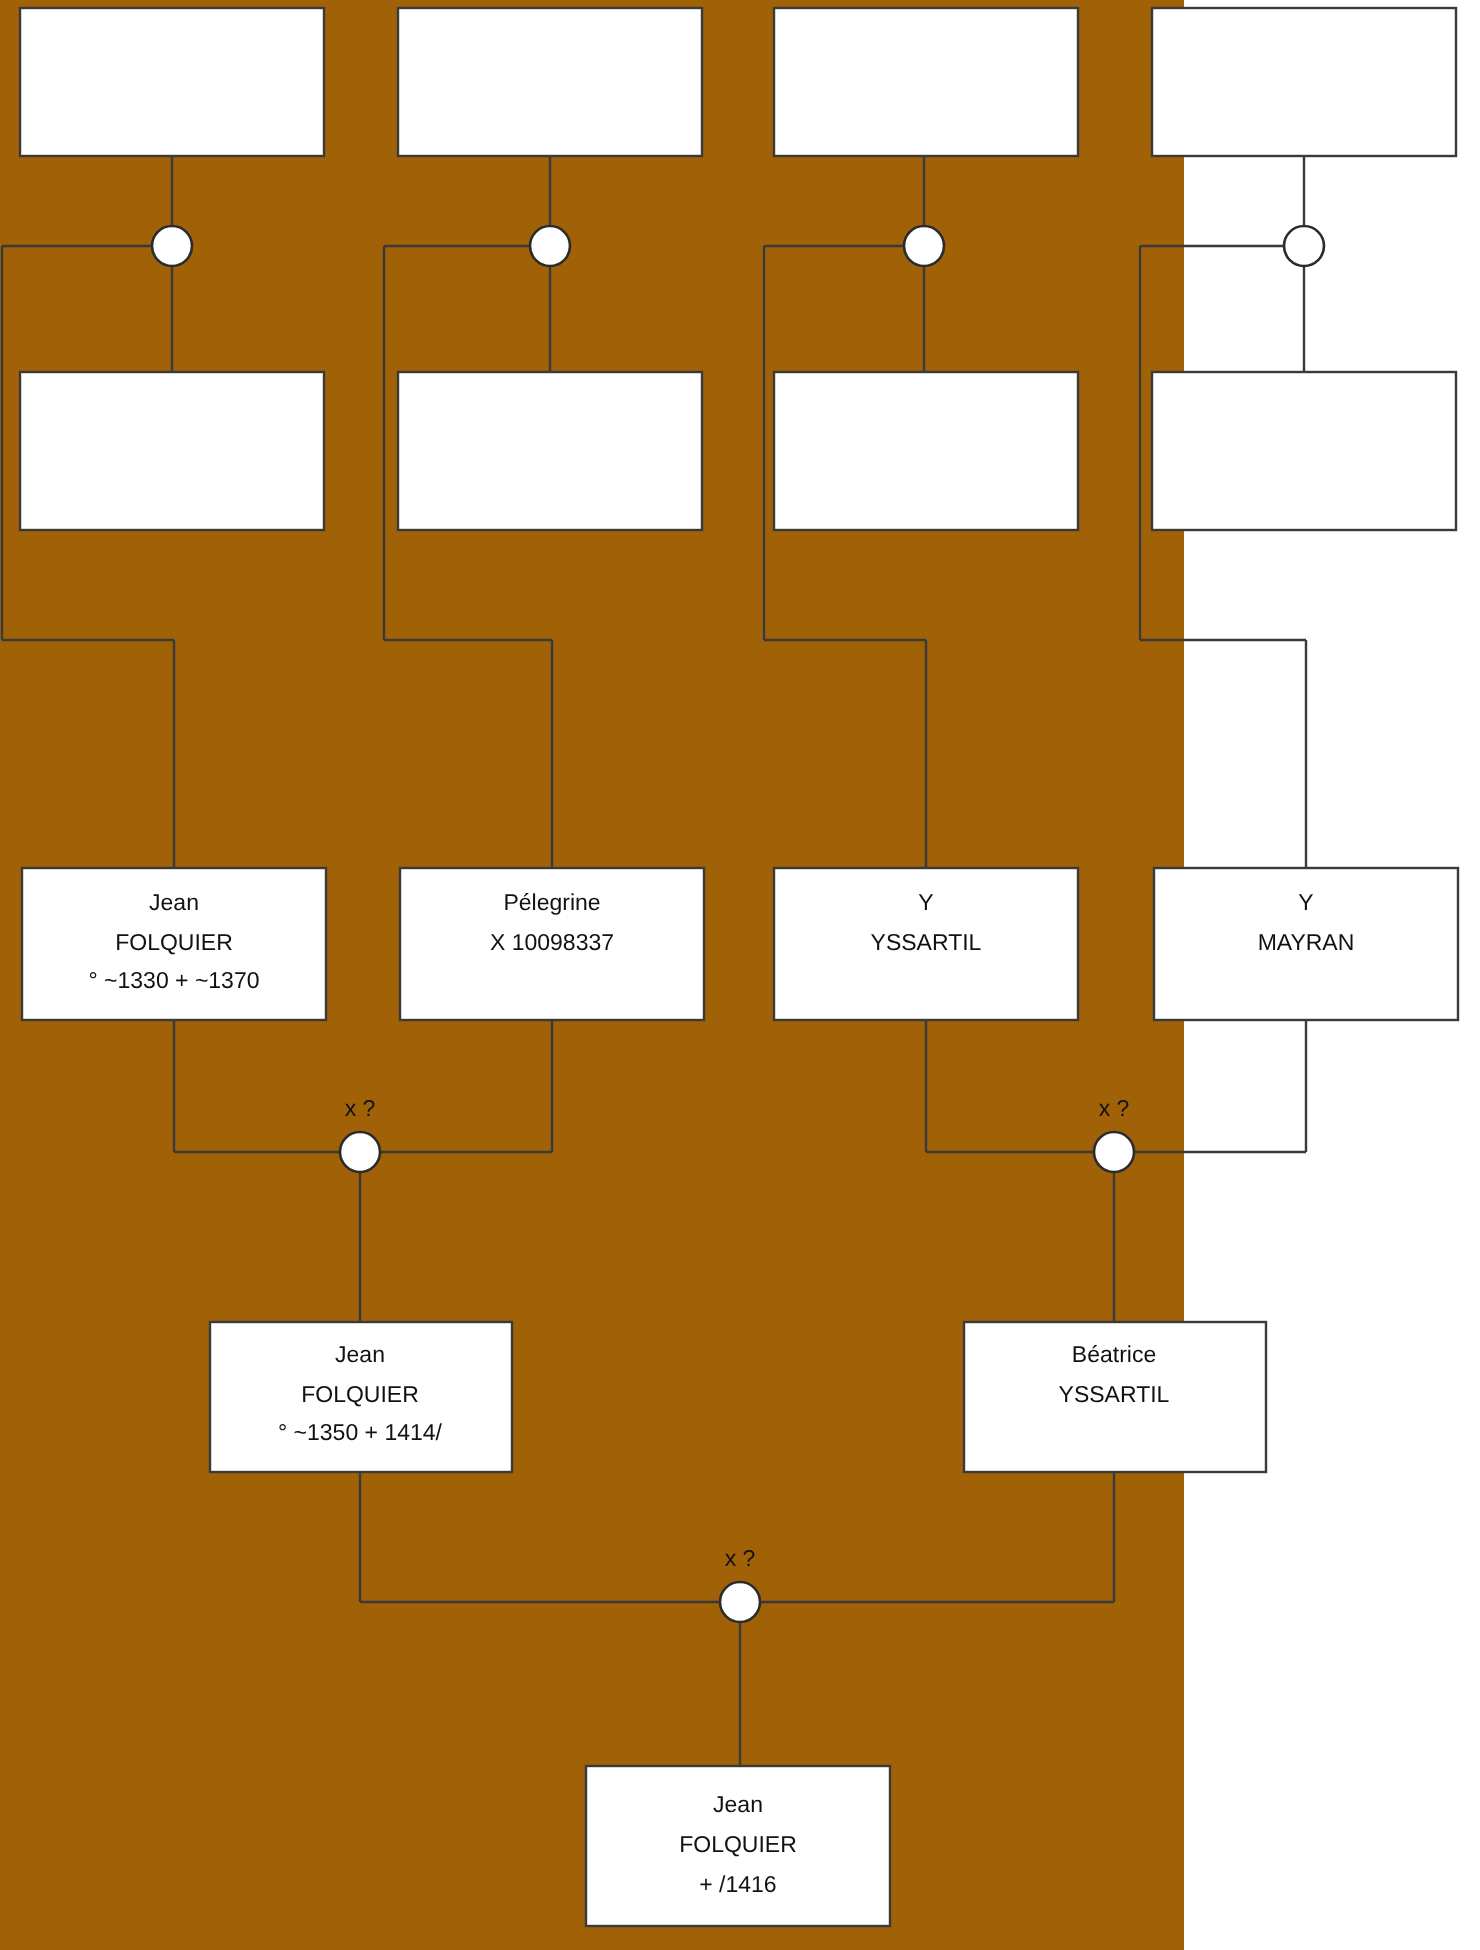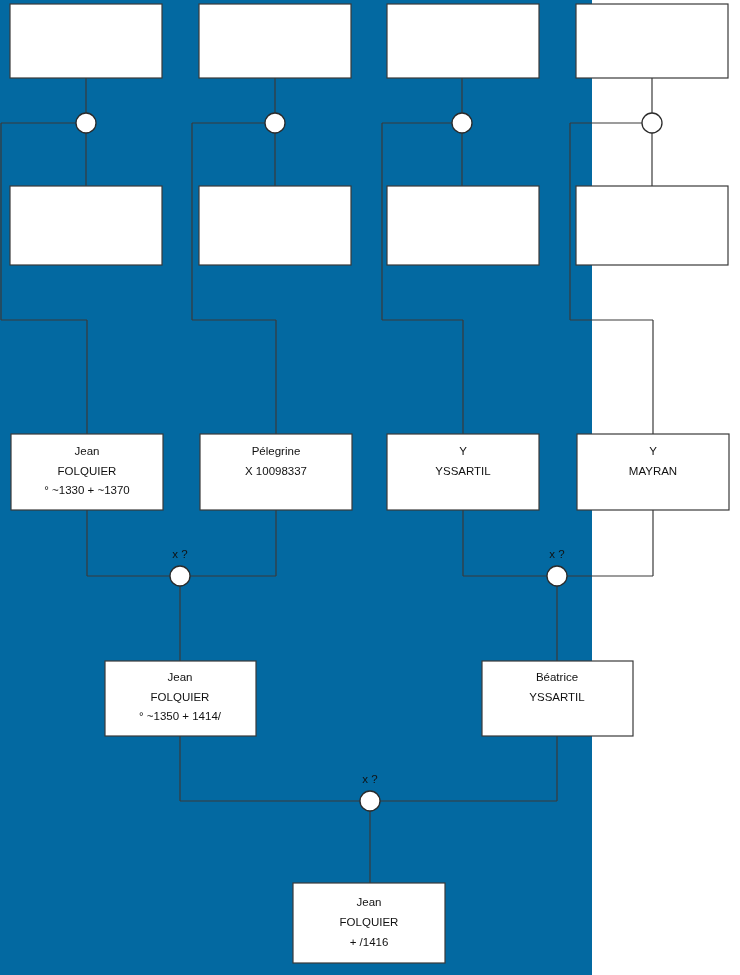--- a/index.html
+++ b/index.html
@@ -10,21 +10,21 @@
   body {
     font-family: "Liberation Sans", sans-serif;
     width: 740px;
     height: 975px;
     overflow: hidden;
   }
   #tree-root {
     position: relative;
     width: 592px;
     height: 975px;
-    background: #0369a1;
+    background: #a16207;
   }
   svg#tree-svg {
     position: absolute;
     top: 0;
     left: 0;
     width: 740px;
     height: 975px;
     display: block;
   }
   .person-box {

